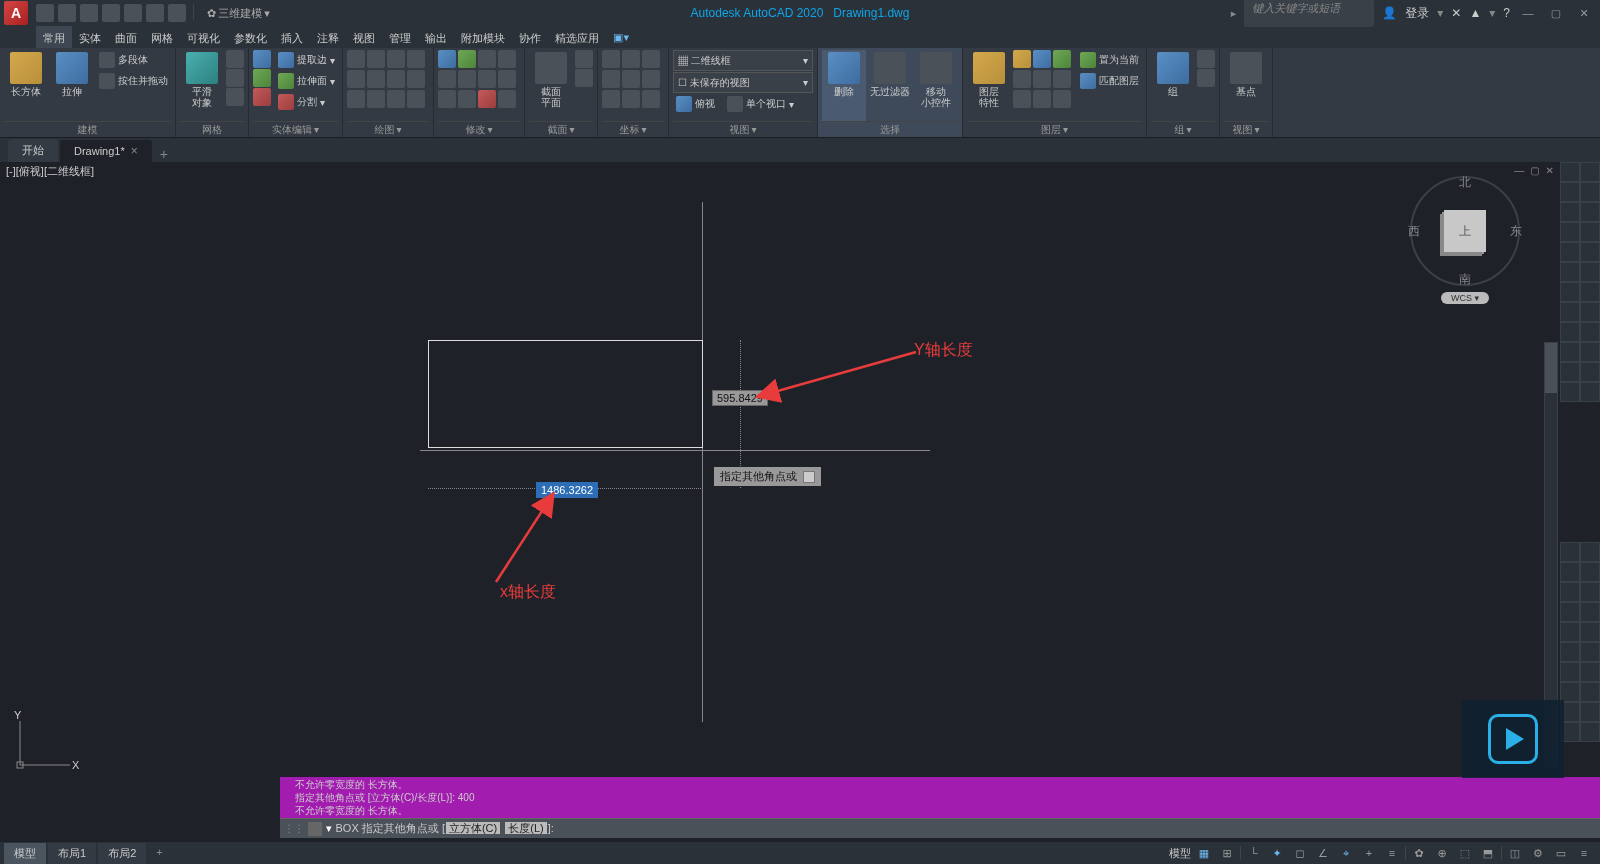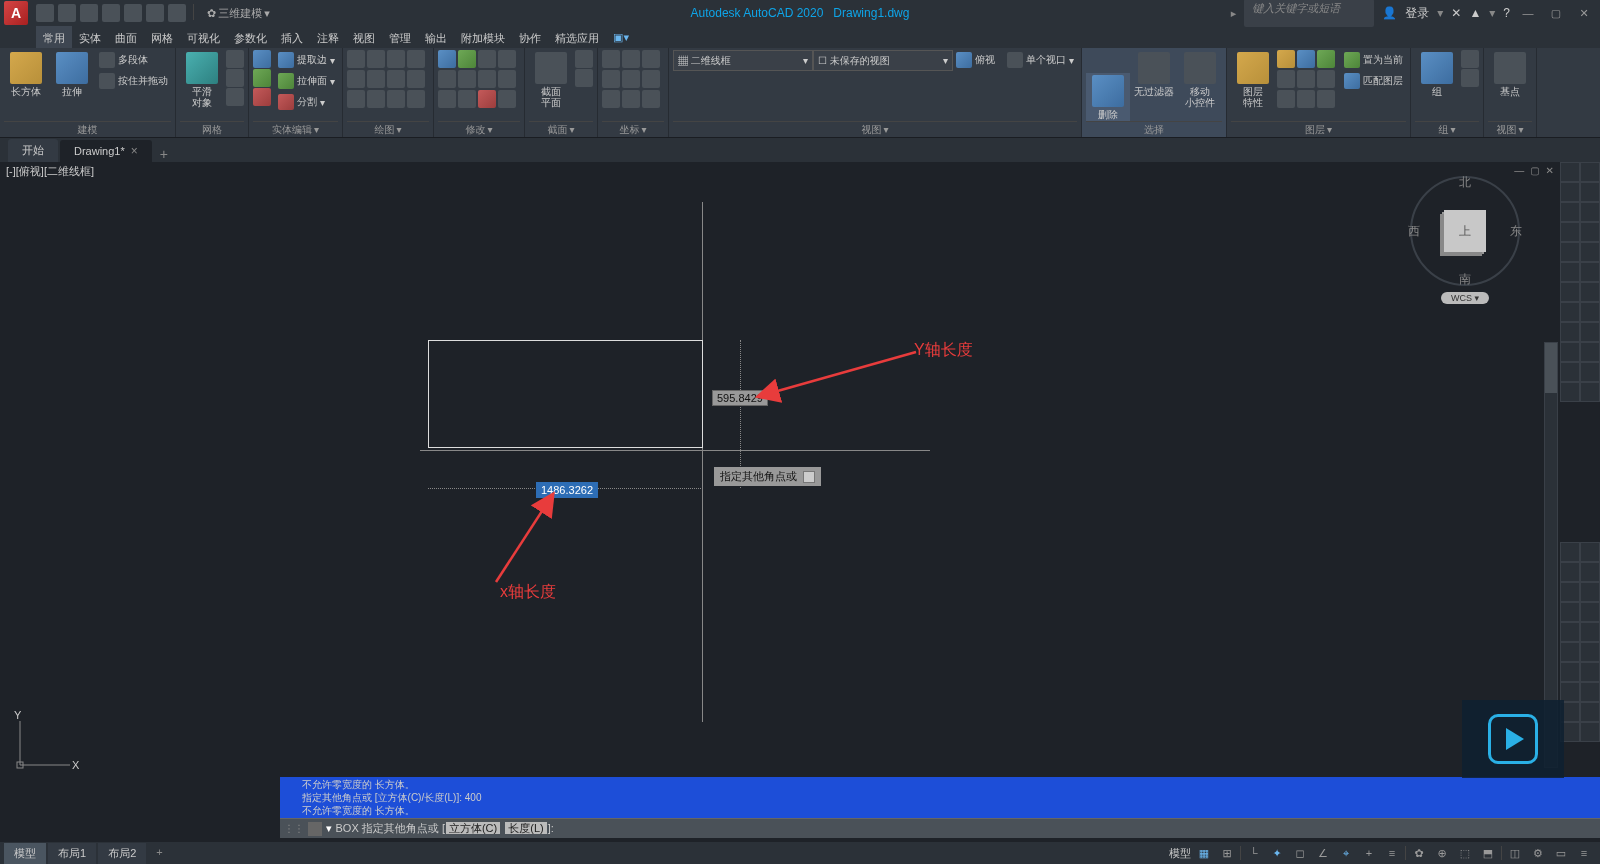--- a/index.html
+++ b/index.html
@@ -85,21 +85,21 @@
 .dim-x.sel{background:#2d6db5;color:#fff;}
 .tooltip{position:absolute;top:305px;left:714px;background:#999;color:#111;font-size:11px;padding:2px 6px;display:flex;align-items:center;gap:6px;}
 .tooltip-icon{width:12px;height:12px;background:#ccc;border:1px solid #777;}
 
 
 .anno{position:absolute;color:#e83c3c;font-size:16px;font-weight:500;}
 .arrow-svg{position:absolute;overflow:visible;}
 
 
 .cmd-area{position:absolute;bottom:0;left:280px;right:0;}
-.cmd-hist{background:#1d4ed8;color:#ccc;font-size:10px;padding:1px 22px;line-height:1.3;}
+.cmd-hist{background:#a21caf;color:#ccc;font-size:10px;padding:1px 15px;line-height:1.3;}
 .cmd-line{height:20px;background:#4a5158;border-top:1px solid #666;display:flex;align-items:center;padding:0 4px;gap:4px;font-size:11px;}
 .cmd-handle{color:#888;font-size:10px;}
 .cmd-icon{width:14px;height:14px;background:#666;}
 .cmd-opt{background:#bbb;color:#222;padding:0 3px;margin:0 1px;}
 
 
 .watermark{position:absolute;right:36px;bottom:60px;display:flex;align-items:center;gap:14px;background:rgba(14,32,48,0.85);padding:14px 26px;}
 .wm-icon{width:50px;height:50px;border:3px solid #2ab0e6;border-radius:10px;display:flex;align-items:center;justify-content:center;}
 .wm-play{width:0;height:0;border-left:18px solid #2ab0e6;border-top:11px solid transparent;border-bottom:11px solid transparent;margin-left:4px;}
 .wm-text{display:flex;flex-direction:column;}
@@ -295,21 +295,21 @@
         <div class="gi c-gray"></div>
           <div class="gi c-gray"></div>
           <div class="gi c-gray"></div>
       </div>
     </div>
     <div class="panel-title"><span>坐标</span> ▾</div>
   </div>
 
   <div class="panel">
     <div class="panel-body">
-      <div style="display:flex;flex-direction:row;">
+      <div style="display:flex;flex-direction:column;">
         <div class="dd">
             <span>▦ <span>二维线框</span></span>
             <span>▾</span>
           </div>
         <div class="dd">
             <span>☐ <span>未保存的视图</span></span>
             <span>▾</span>
           </div>
         <div style="display:flex;gap:6px;">
           <div class="small-btn">
@@ -318,21 +318,21 @@
             </div>
           <div class="small-btn"><div class="small-icon c-gray"></div><span>单个视口</span> ▾</div>
         </div>
       </div>
     </div>
     <div class="panel-title"><span>视图</span> ▾</div>
   </div>
 
   <div class="panel" style="background:#3e4a5a;">
     <div class="panel-body">
-      <div class="big-btn" style="background:#4a5a70;margin-top:23px;">
+      <div class="big-btn" style="background:#4a5a70;">
           <div class="big-icon c-blue"></div>
           <div class="big-label">删除</div>
         </div>
       <div class="big-btn">
           <div class="big-icon c-gray"></div>
           <div class="big-label">无过滤器</div>
         </div>
       <div class="big-btn">
           <div class="big-icon c-gray"></div>
           <div class="big-label" style="white-space:pre;">移动

